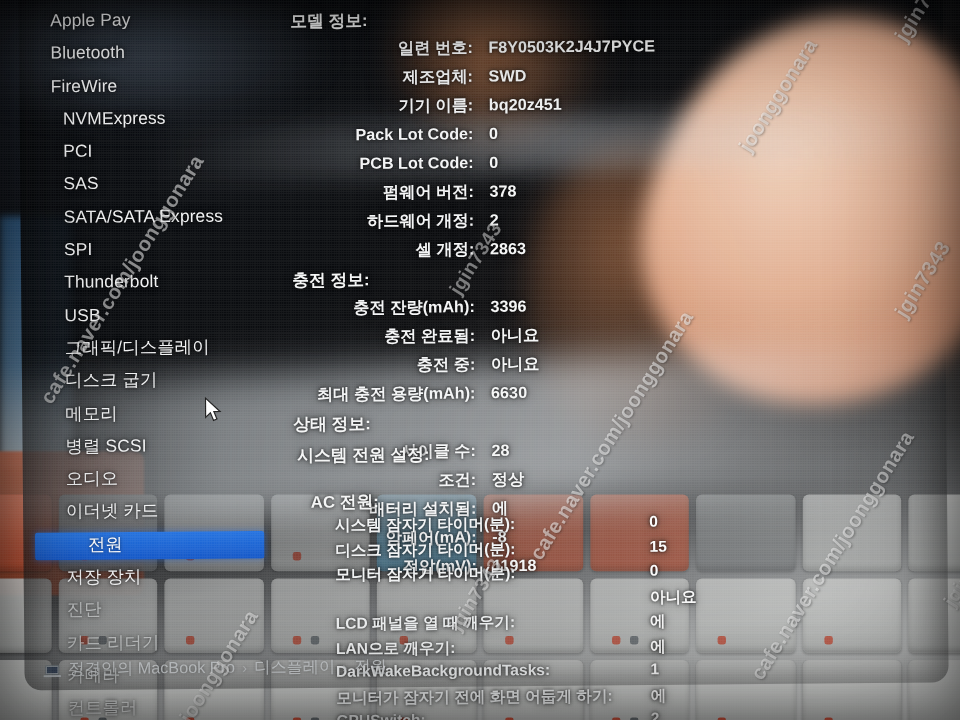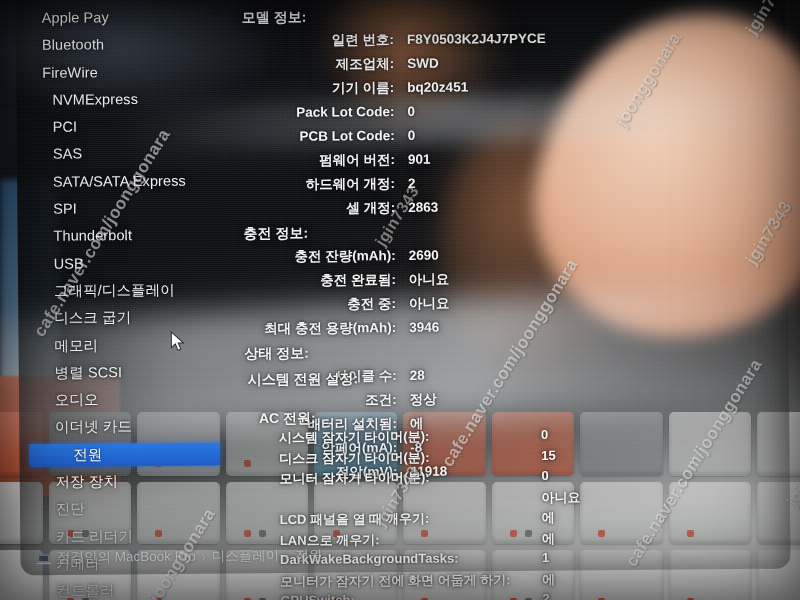--- a/index.html
+++ b/index.html
@@ -275,46 +275,46 @@
         <div class="row">
           <div class="lbl">Pack Lot Code:</div>
           <div class="val">0</div>
         </div>
         <div class="row">
           <div class="lbl">PCB Lot Code:</div>
           <div class="val">0</div>
         </div>
         <div class="row">
           <div class="lbl">펌웨어 버전:</div>
-          <div class="val">901</div>
+          <div class="val">378</div>
         </div>
         <div class="row">
           <div class="lbl">하드웨어 개정:</div>
           <div class="val">2</div>
         </div>
         <div class="row">
           <div class="lbl">셀 개정:</div>
           <div class="val">2863</div>
         </div>
         <div class="sec-head">충전 정보:</div>
         <div class="row">
           <div class="lbl">충전 잔량(mAh):</div>
-          <div class="val">2690</div>
+          <div class="val">3396</div>
         </div>
         <div class="row">
           <div class="lbl">충전 완료됨:</div>
           <div class="val">아니요</div>
         </div>
         <div class="row">
           <div class="lbl">충전 중:</div>
           <div class="val">아니요</div>
         </div>
         <div class="row">
           <div class="lbl">최대 충전 용량(mAh):</div>
-          <div class="val">3946</div>
+          <div class="val">6630</div>
         </div>
         <div class="sec-head">상태 정보:</div>
         <div class="row">
           <div class="lbl">사이클 수:</div>
           <div class="val">28</div>
         </div>
         <div class="row">
           <div class="lbl">조건:</div>
           <div class="val">정상</div>
         </div>

